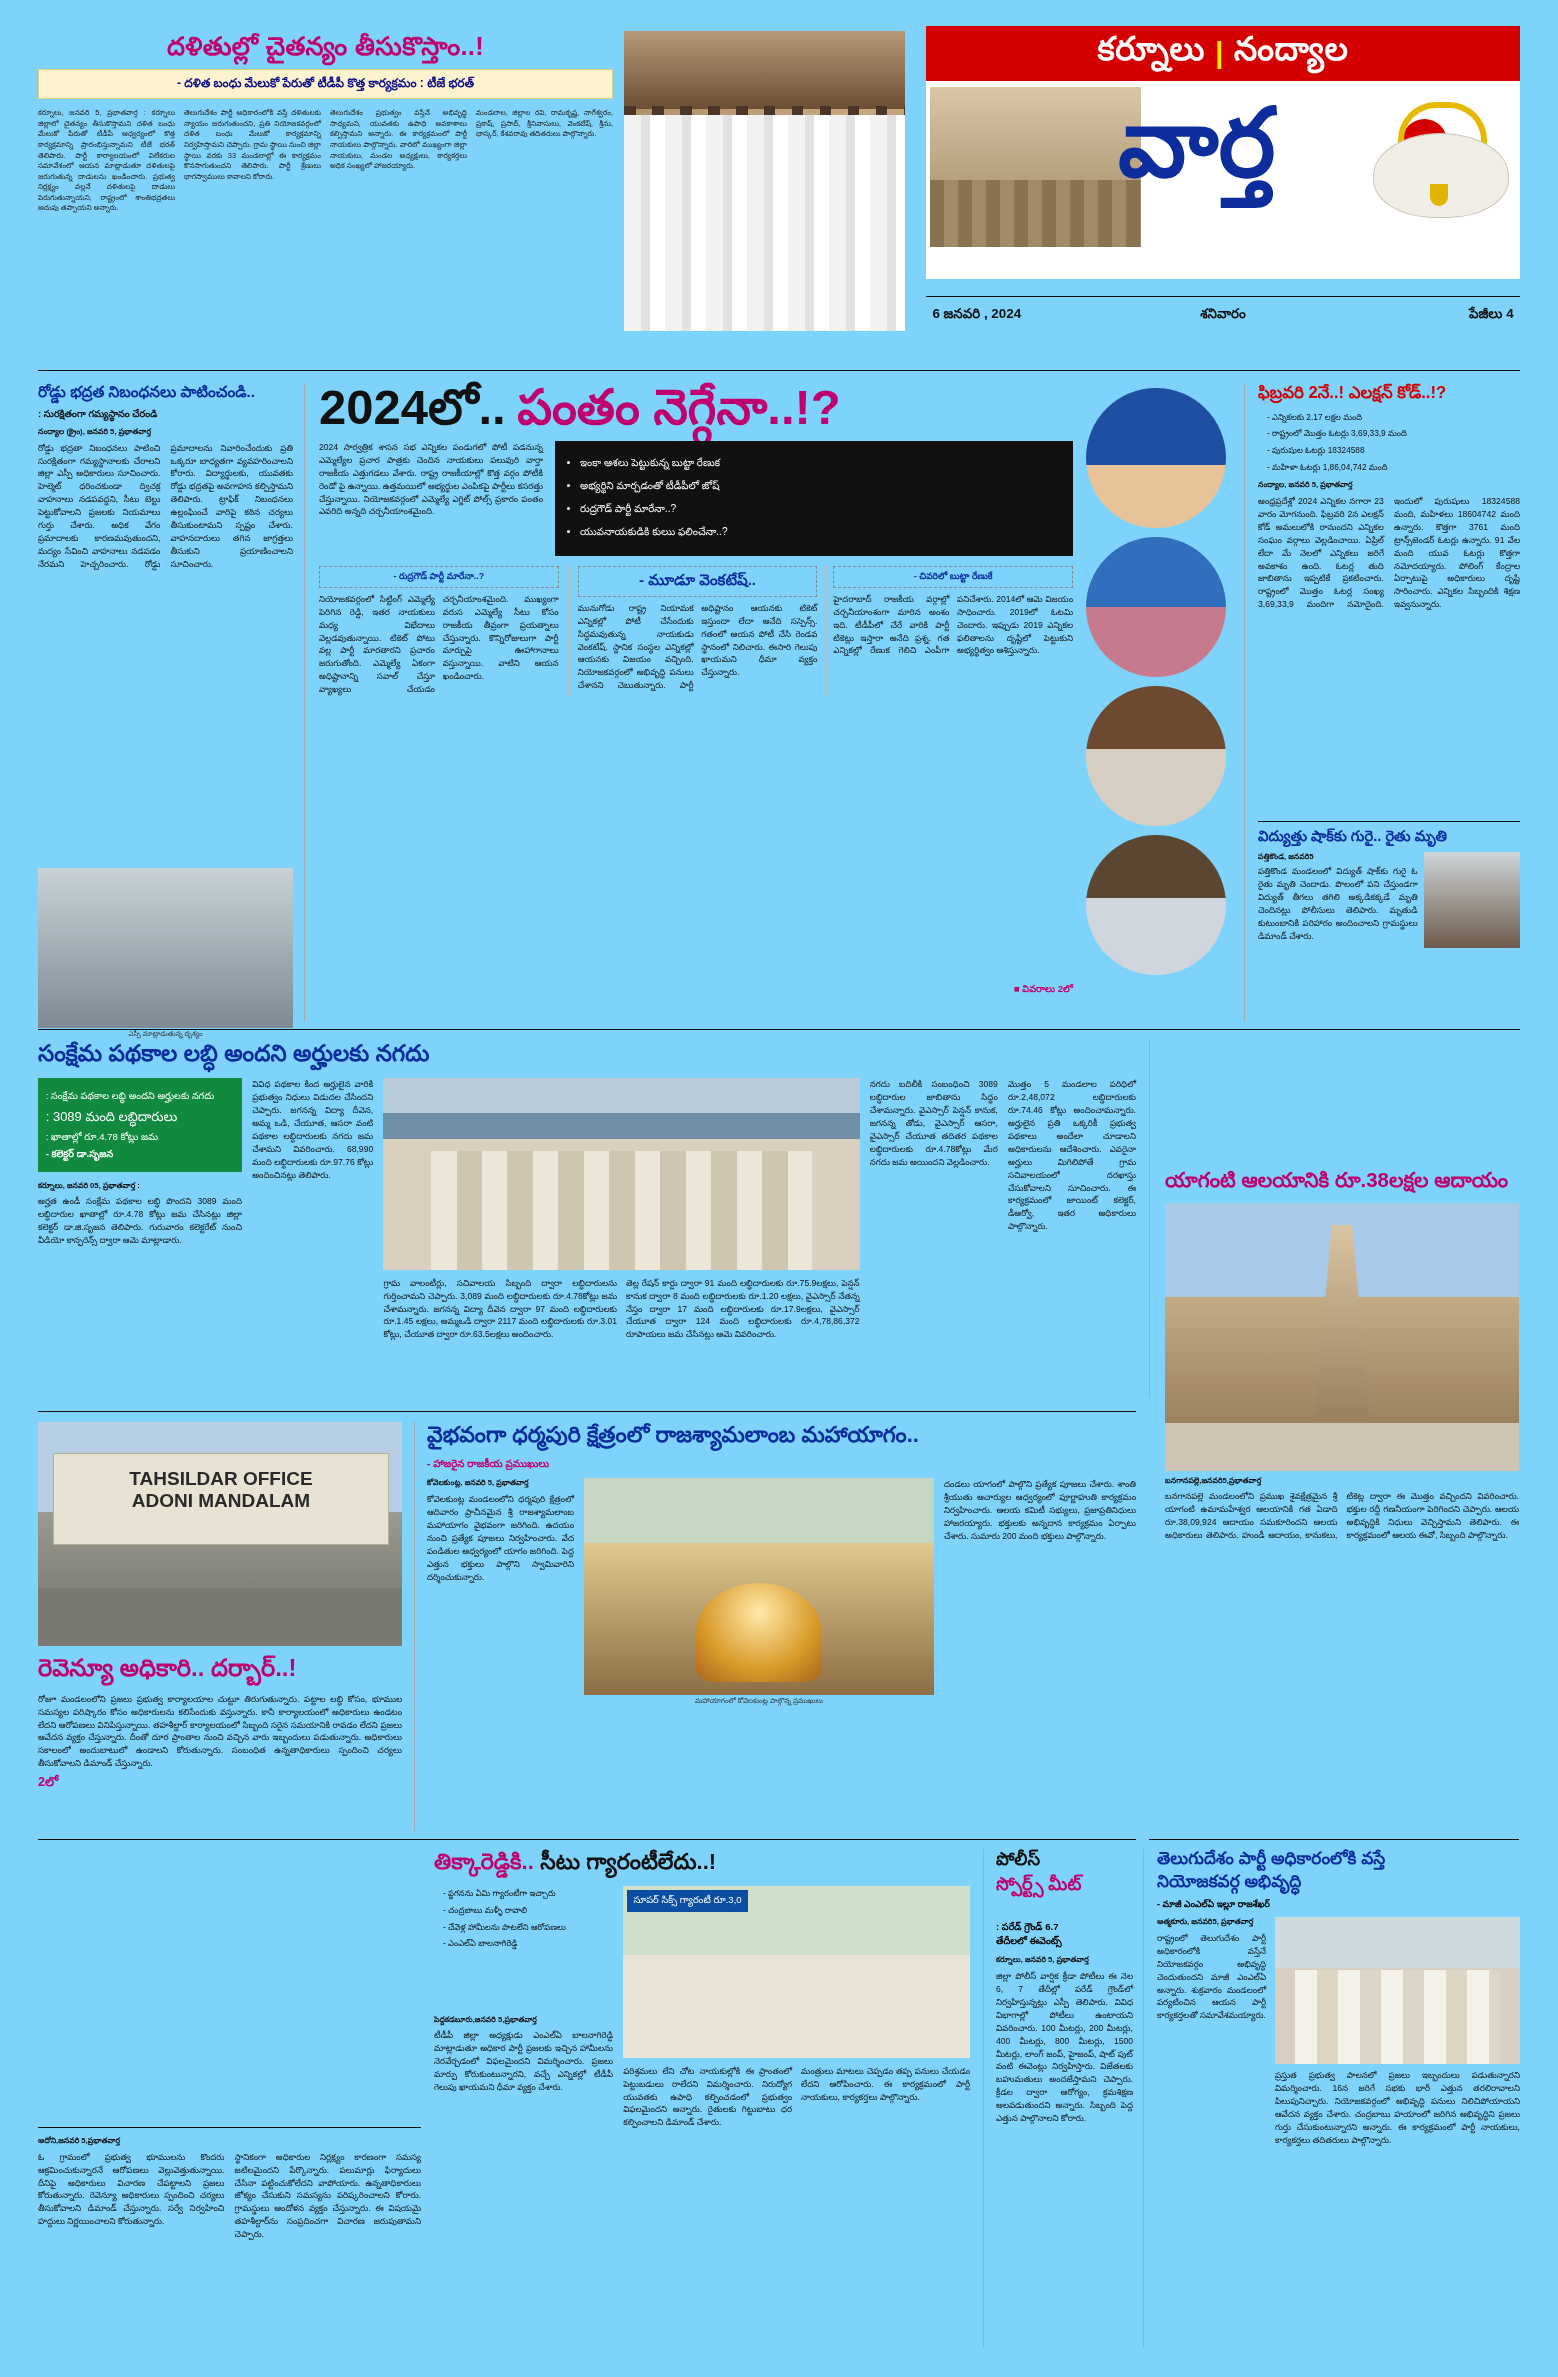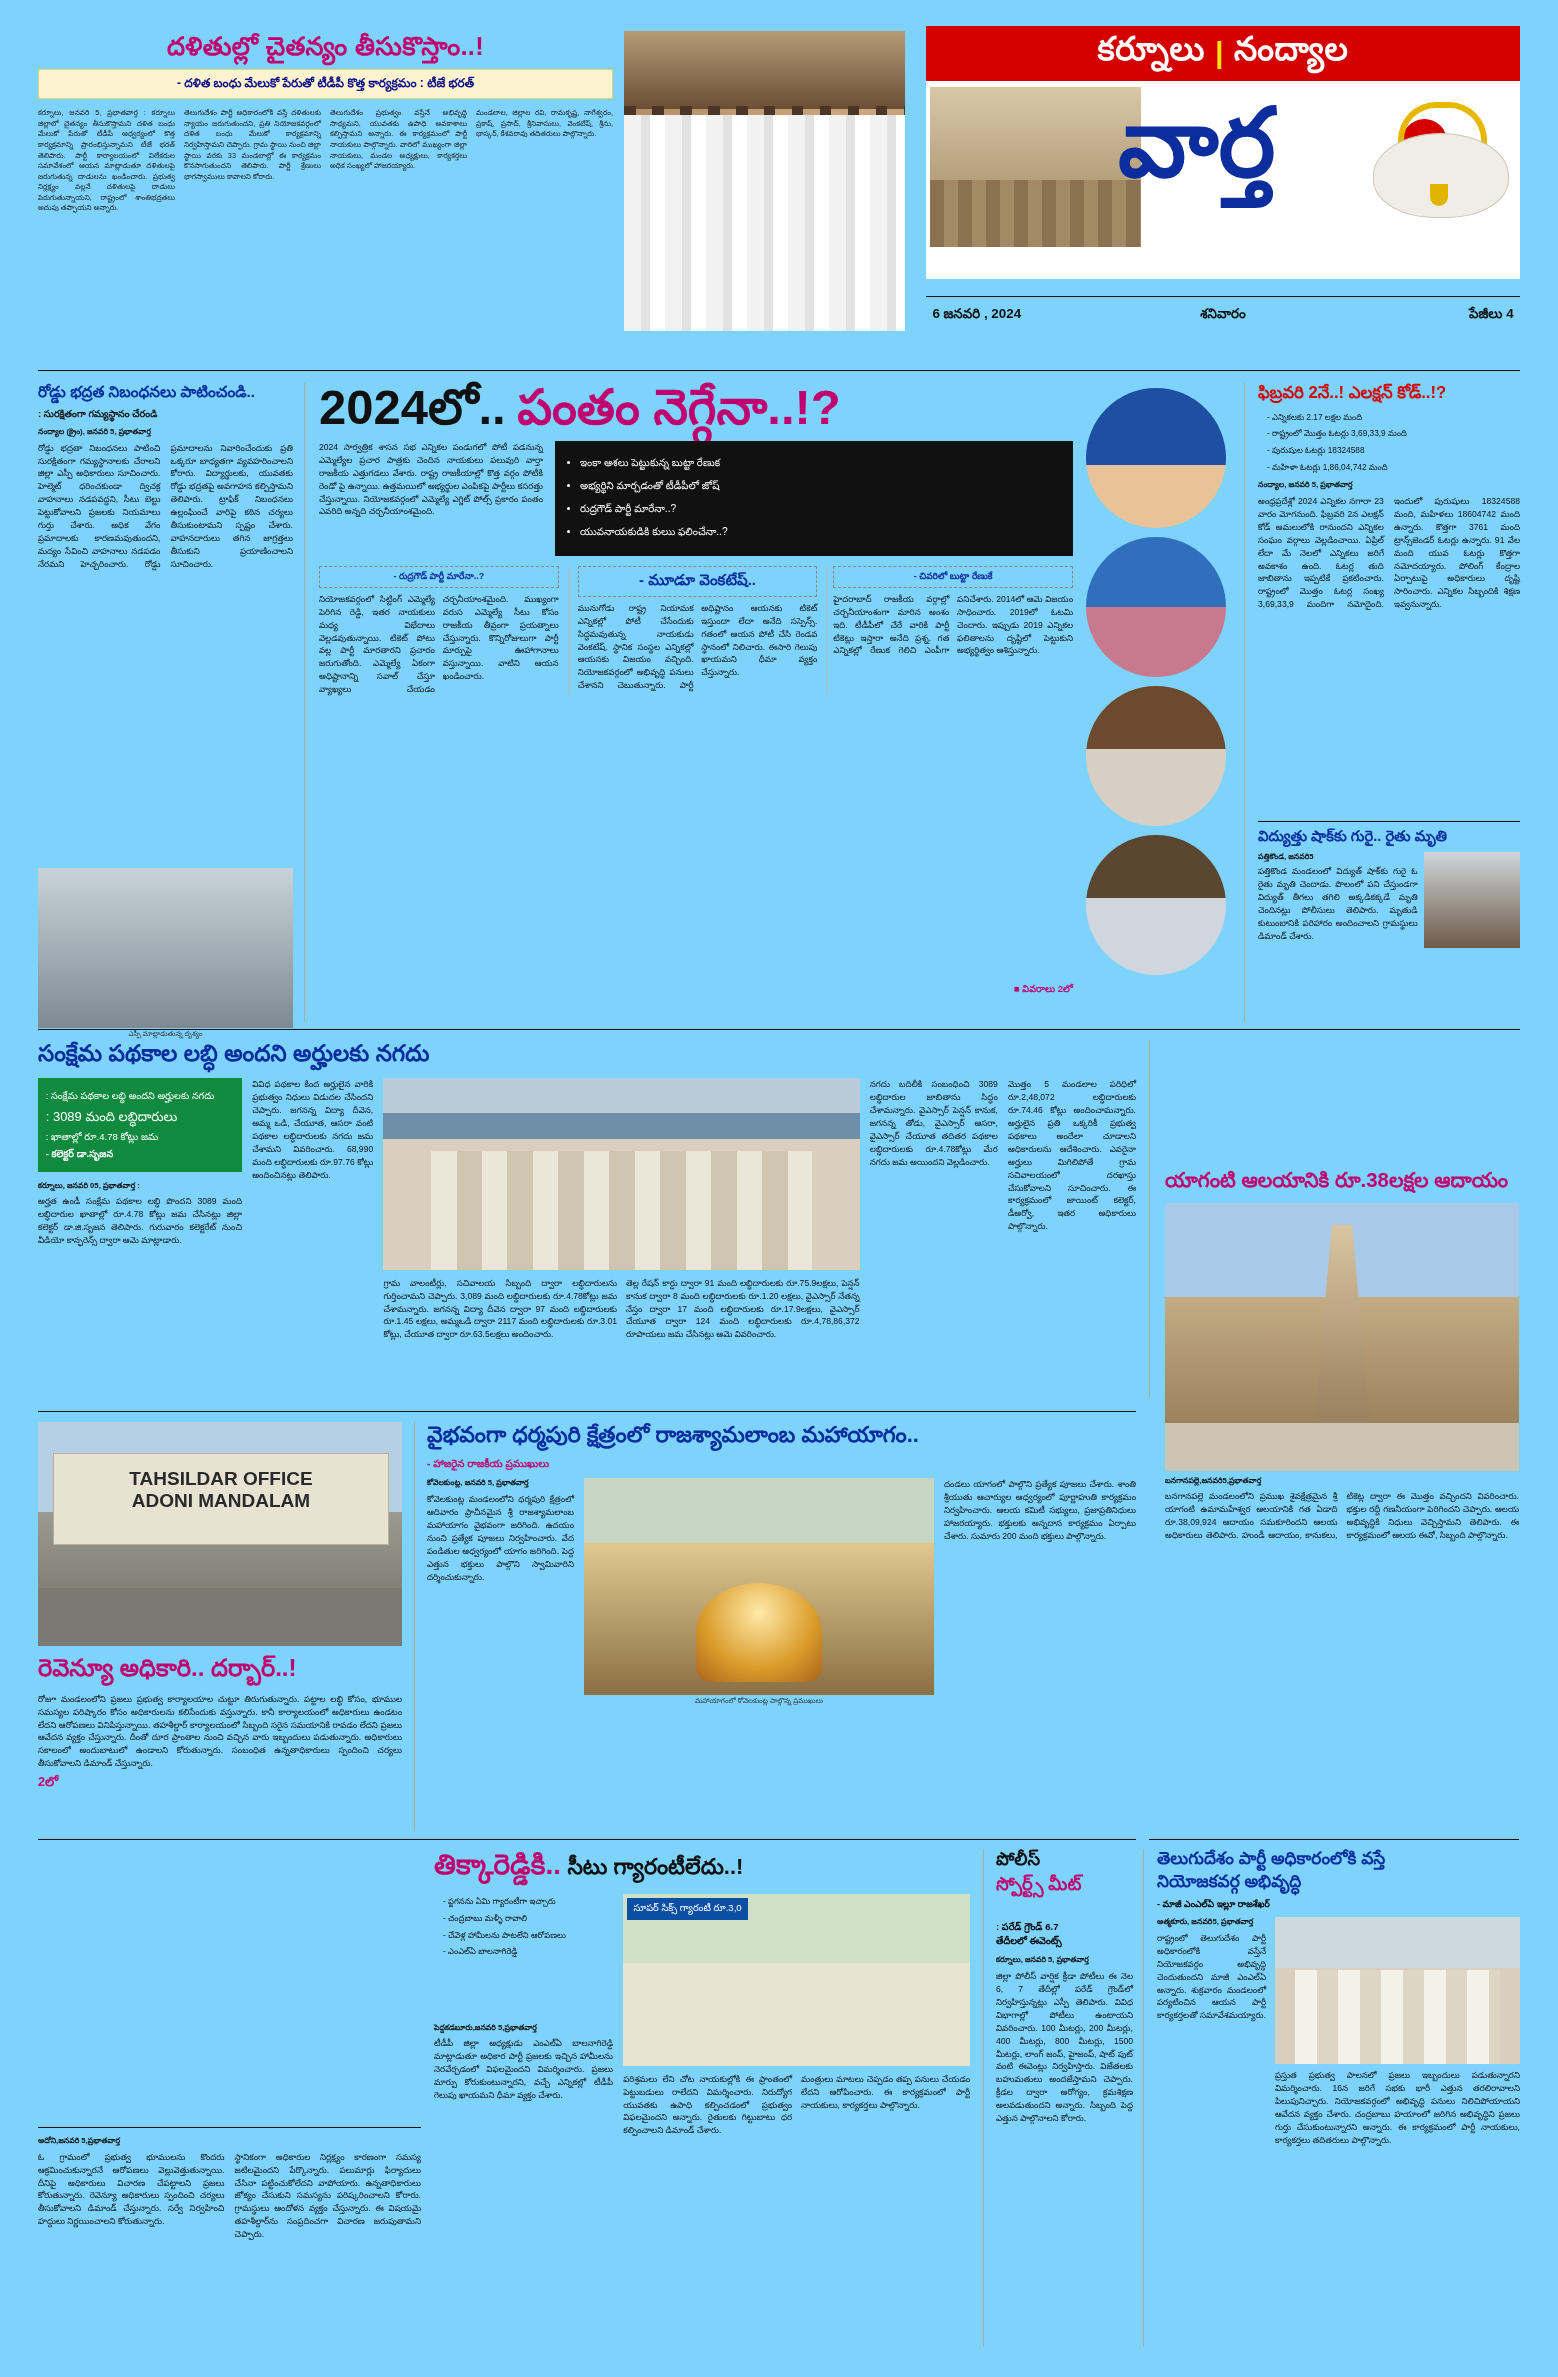--- a/index.html
+++ b/index.html
@@ -273,21 +273,21 @@
       </div>
       <div style="width:192px;" class="col-text te">దండలు యాగంలో పాల్గొని ప్రత్యేక పూజలు చేశారు. శాంతి శ్రీయుతు ఆచార్యుల ఆధ్వర్యంలో పూర్ణాహుతి కార్యక్రమం నిర్వహించారు. ఆలయ కమిటీ సభ్యులు, ప్రజాప్రతినిధులు హాజరయ్యారు. భక్తులకు అన్నదాన కార్యక్రమం ఏర్పాటు చేశారు. సుమారు 200 మంది భక్తులు పాల్గొన్నారు.</div>
     </div>
   </div>
 
   <div class="blk rule-h" style="left:38px;top:1839px;width:1098px;"></div>
   <div class="blk rule-h" style="left:1149px;top:1839px;width:370px;"></div>
 
   <div class="blk" style="left:434px;top:1849px;width:536px;">
     <div style="display:flex;align-items:baseline;gap:6.4px;">
-      <div class="te" style="font-size:28px;font-weight:bold;color:#c0006e;">తిక్కారెడ్డికి..</div>
+      <div class="te" style="font-size:22px;font-weight:bold;color:#c0006e;">తిక్కారెడ్డికి..</div>
       <div class="te" style="font-size:22px;font-weight:bold;color:#111;">సీటు గ్యారంటీలేదు..!</div>
     </div>
     <div style="display:flex;gap:10.2px;margin-top:6.4px;">
       <div style="width:179px;">
         <ul class="bullets te" style="margin:0;padding-left:9px;list-style:none;">
           <li>- ప్జగనను ఏమి గ్యారంటీగా ఇచ్చారు</li>
           <li>- చంద్రబాబు మళ్ళీ రావాలి</li>
           <li>- చేవెళ్ల హామీలను పాటలేని ఆరోపణలు</li>
           <li>- ఎంఎల్ఏ బాలనాగిరెడ్డి</li>
         </ul>

